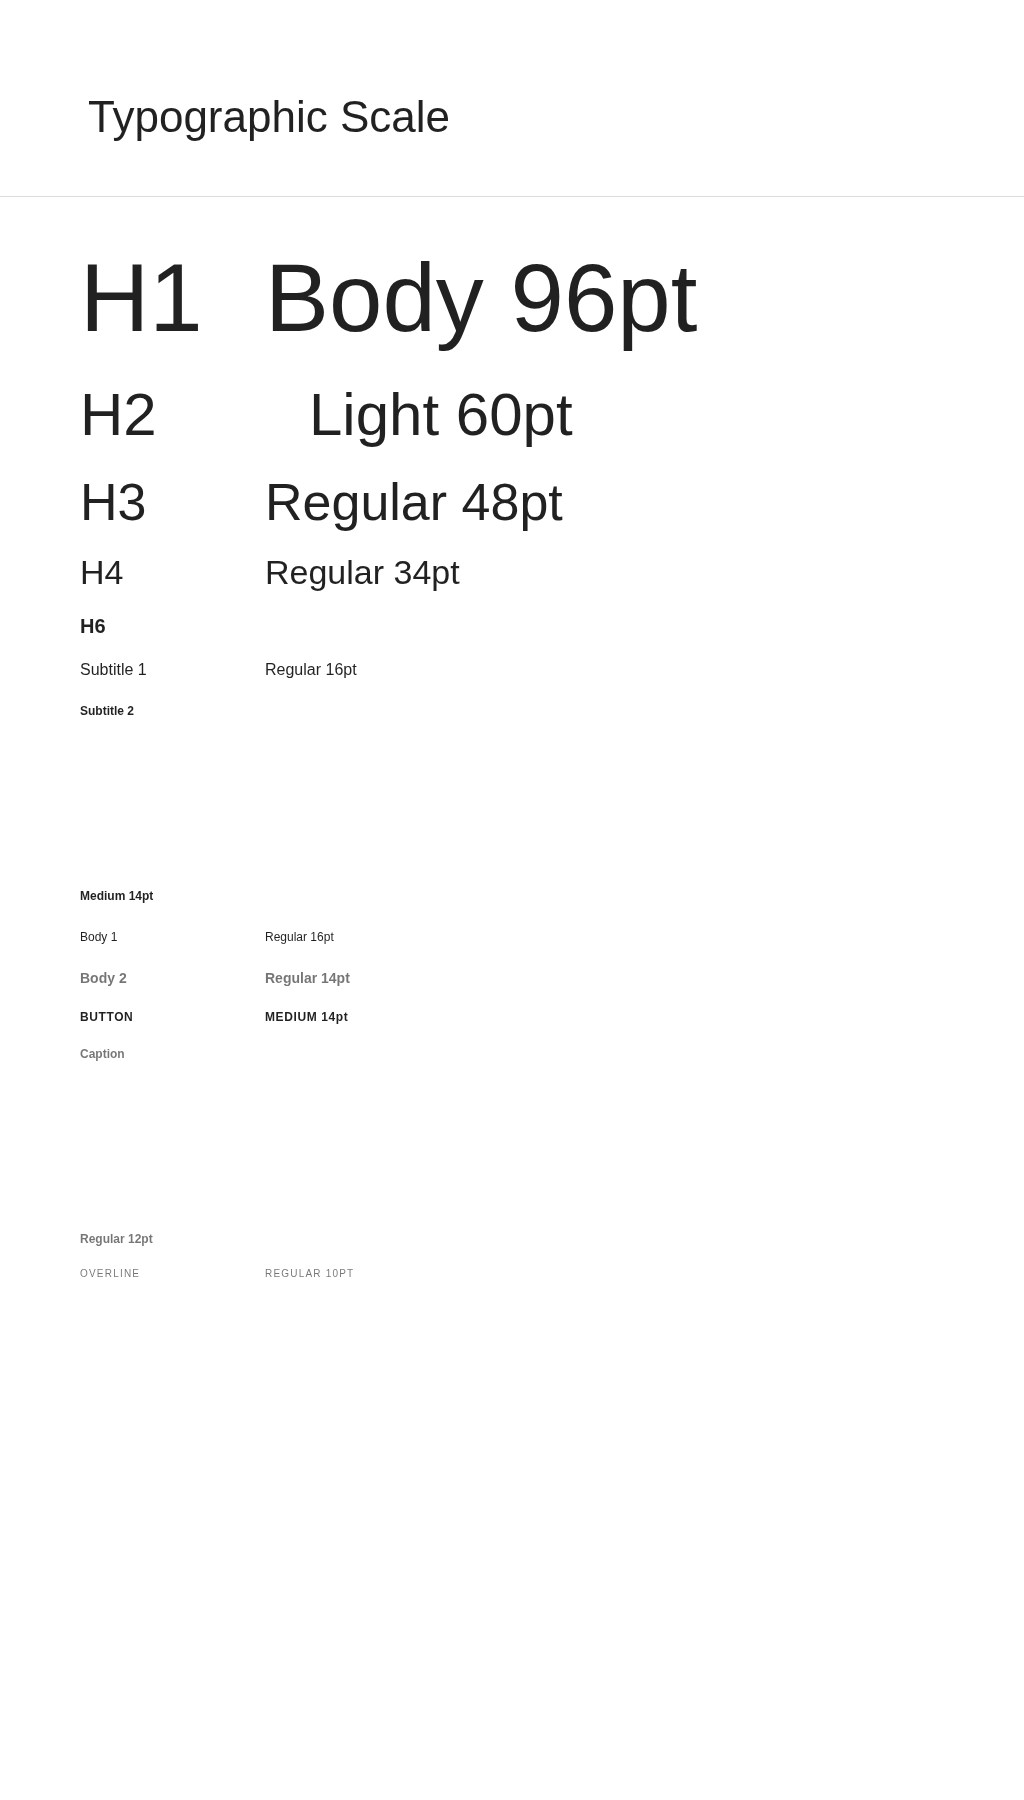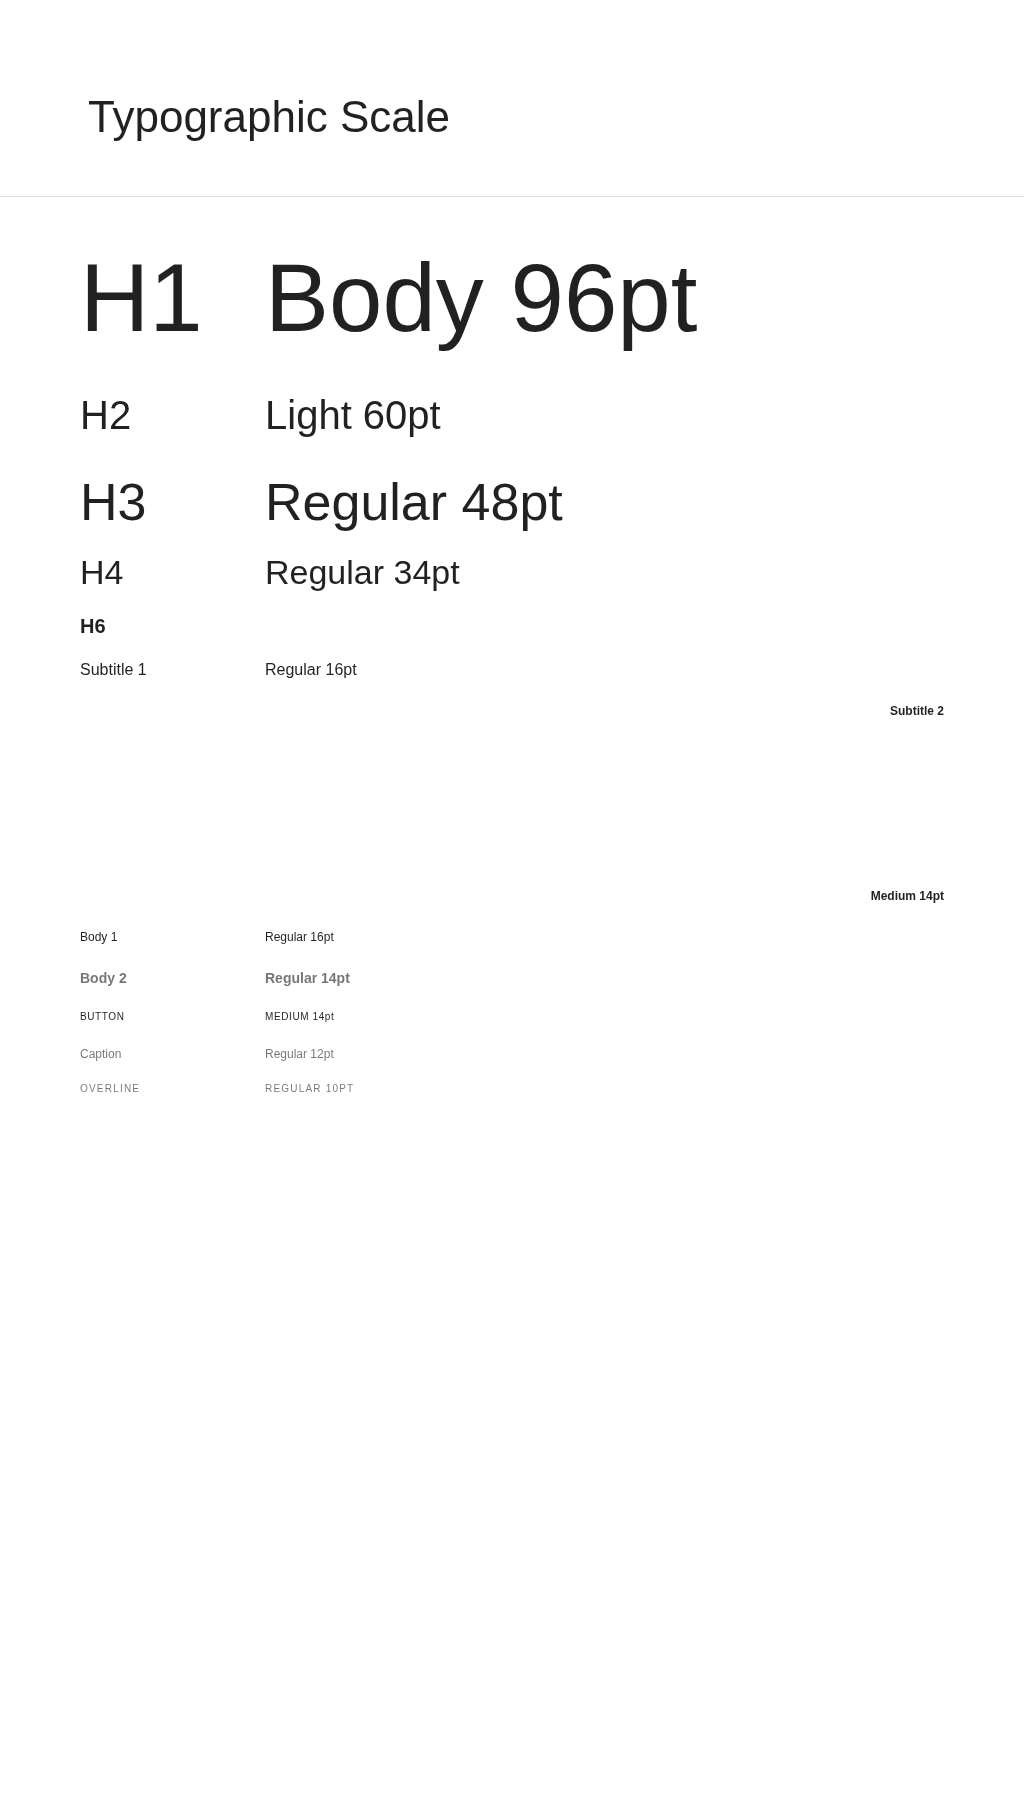--- a/index.html
+++ b/index.html
@@ -27,43 +27,43 @@
   .divider {
     margin-top: 53px;
     height: 0;
     border-top: 1px solid #dcdcdc;
   }
   .scale {
     padding: 32px 80px 0 80px;
   }
   .ts-row {
     display: flex;
-    align-items: flex-end;
+    align-items: flex-start;
   }
   .ts-row .label {
     flex: 0 0 185px;
     white-space: nowrap;
   }
   .ts-row .sample {
     flex: 1;
     white-space: nowrap;
   }
   
   .s-h1      { font-size: 96px; line-height: 118px; font-weight: 300; padding: 10px 0; }
-  .s-h2      { font-size: 40px; line-height: 76px;  font-weight: 300; padding: 10px 0; }
+  .s-h2      { font-size: 60px; line-height: 76px;  font-weight: 300; padding: 10px 0; gap: 44px; }
   .s-h3      { font-size: 52px; line-height: 58px;  font-weight: 400; padding: 10px 0; }
   .s-h4      { font-size: 34px; line-height: 42px;  font-weight: 400; padding: 10px 0; }
   .s-h5      { font-size: 24px; line-height: 34px;  font-weight: 400; padding: 8px 0; }
   .s-h6      { font-size: 20px; line-height: 30px;  font-weight: 600; padding: 8px 0; }
   .s-sub1    { font-size: 16px; line-height: 26px;  font-weight: 400; padding: 8px 0; }
   .s-sub2    { font-size: 12px; line-height: 24px;  font-weight: 600; padding: 8px 0; flex-direction: column; }
   .s-body1   { font-size: 12px; line-height: 26px;  font-weight: 400; padding: 8px 0; }
   .s-body2   { font-size: 14px; line-height: 24px;  font-weight: 700; padding: 8px 0; color: rgba(0,0,0,0.54); }
-  .s-button  { font-size: 10px; line-height: 22px;  font-weight: 400; letter-spacing: 0.6px; padding: 8px 0; }
-  .s-caption { font-size: 12px; line-height: 20px;  font-weight: 400; padding: 8px 0; color: rgba(0,0,0,0.54); }
+  .s-button  { font-size: 12px; line-height: 22px;  font-weight: 700; letter-spacing: 0.6px; padding: 8px 0; }
+  .s-caption { font-size: 12px; line-height: 20px;  font-weight: 700; padding: 8px 0; color: rgba(0,0,0,0.54); flex-direction: column; }
   .s-overline{ font-size: 10px; line-height: 18px;  font-weight: 400; letter-spacing: 1.2px; padding: 8px 0; color: rgba(0,0,0,0.54); }
 </style>
 </head>
 <body>
 
 <div class="header">
   <div class="page-title">Typographic Scale</div>
 </div>
 
 <div class="divider"></div>

